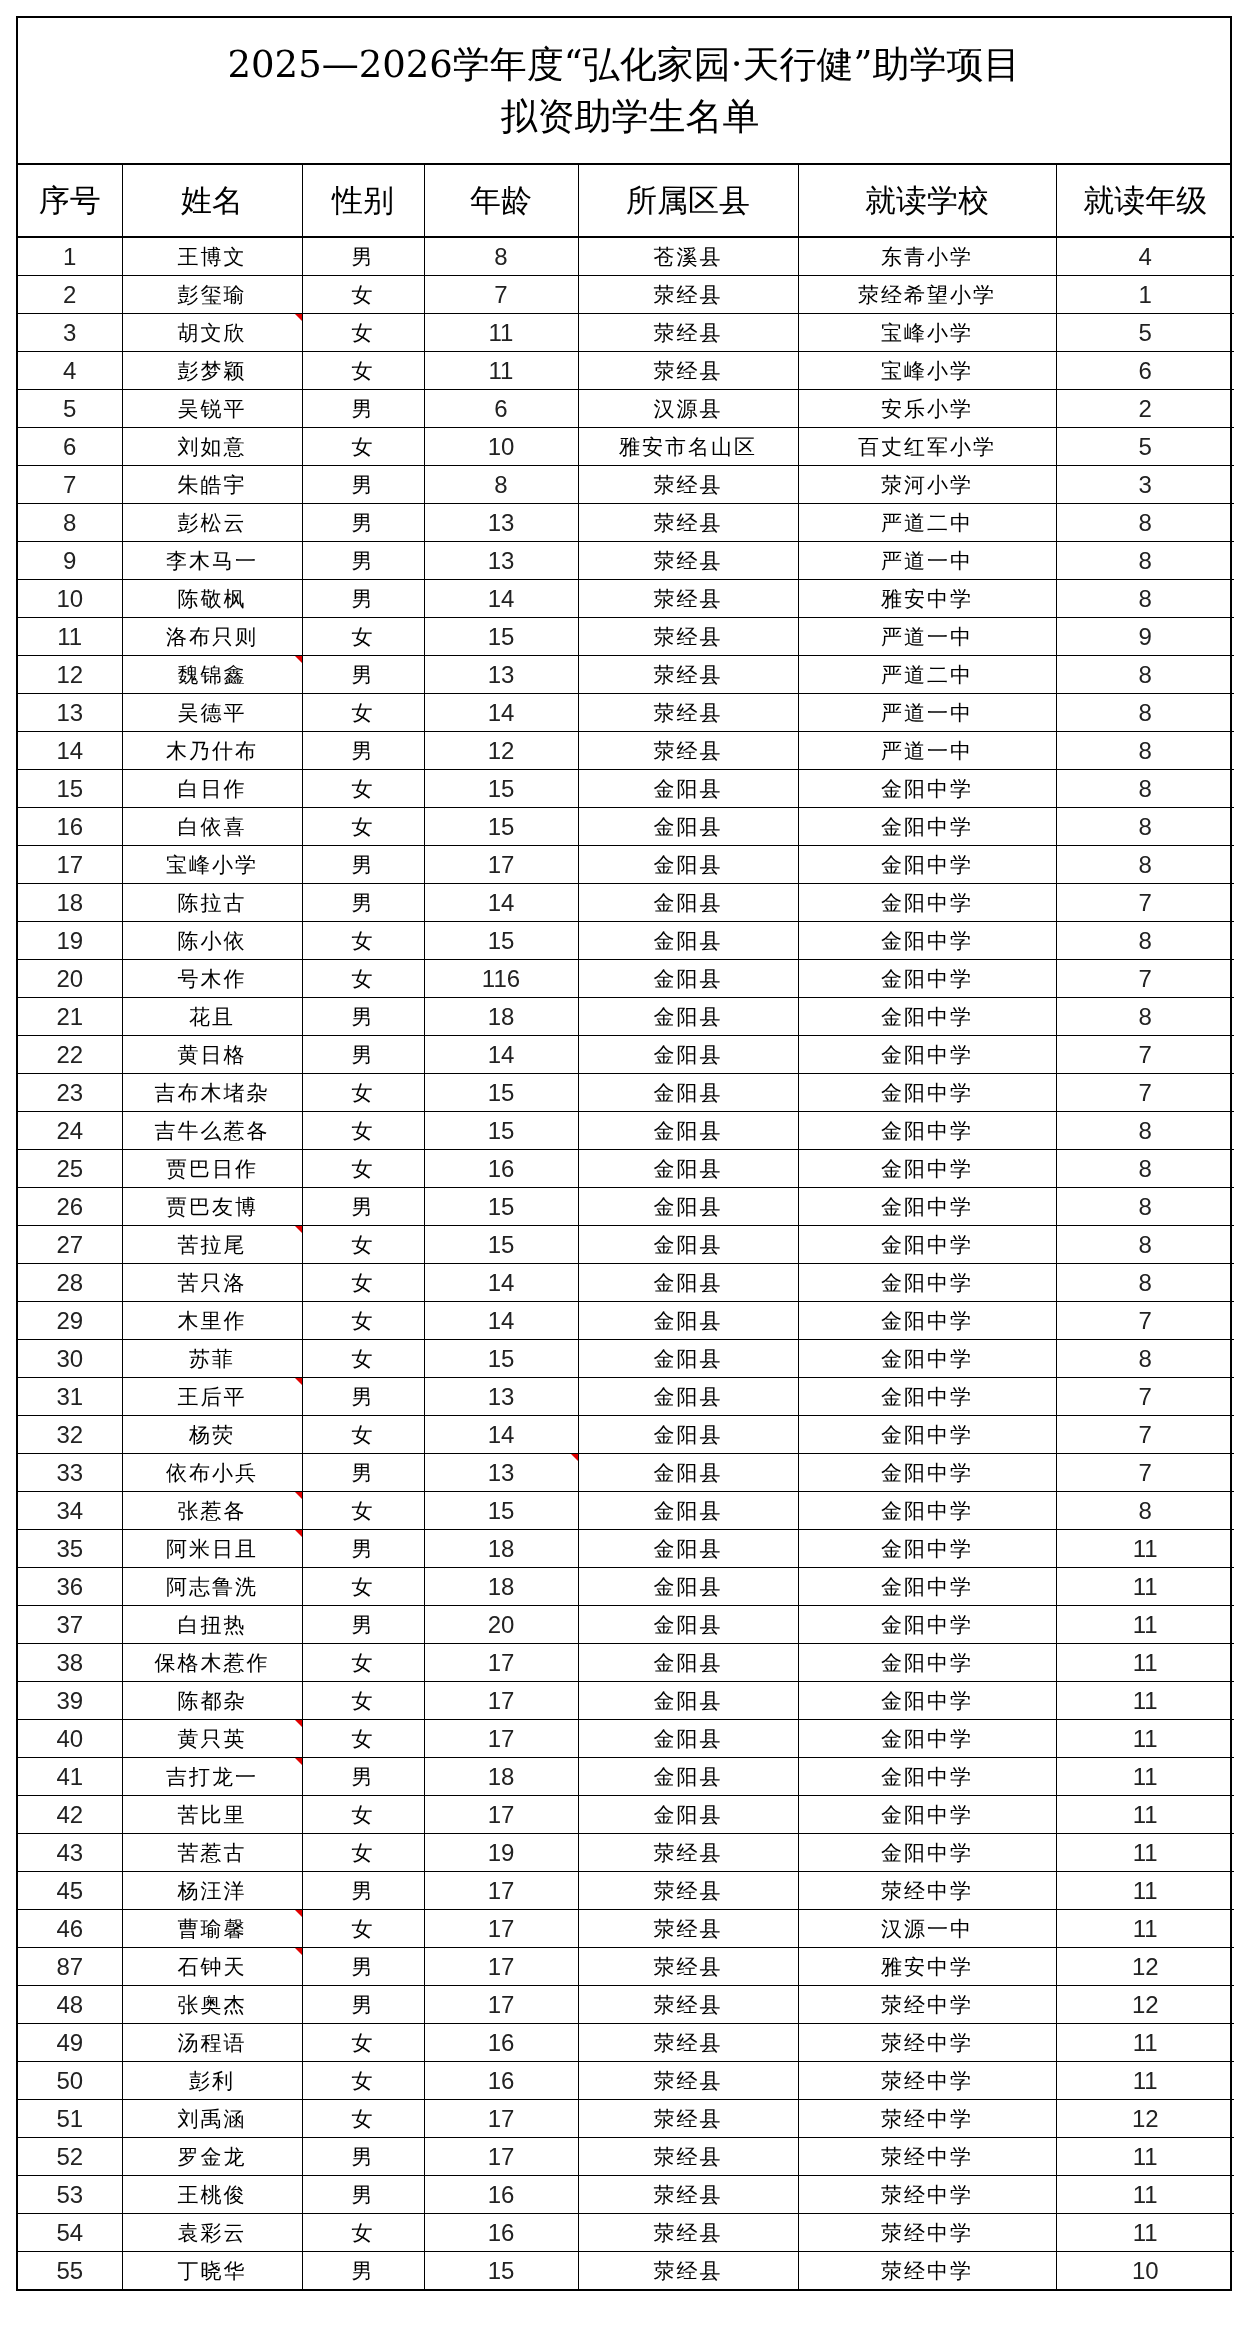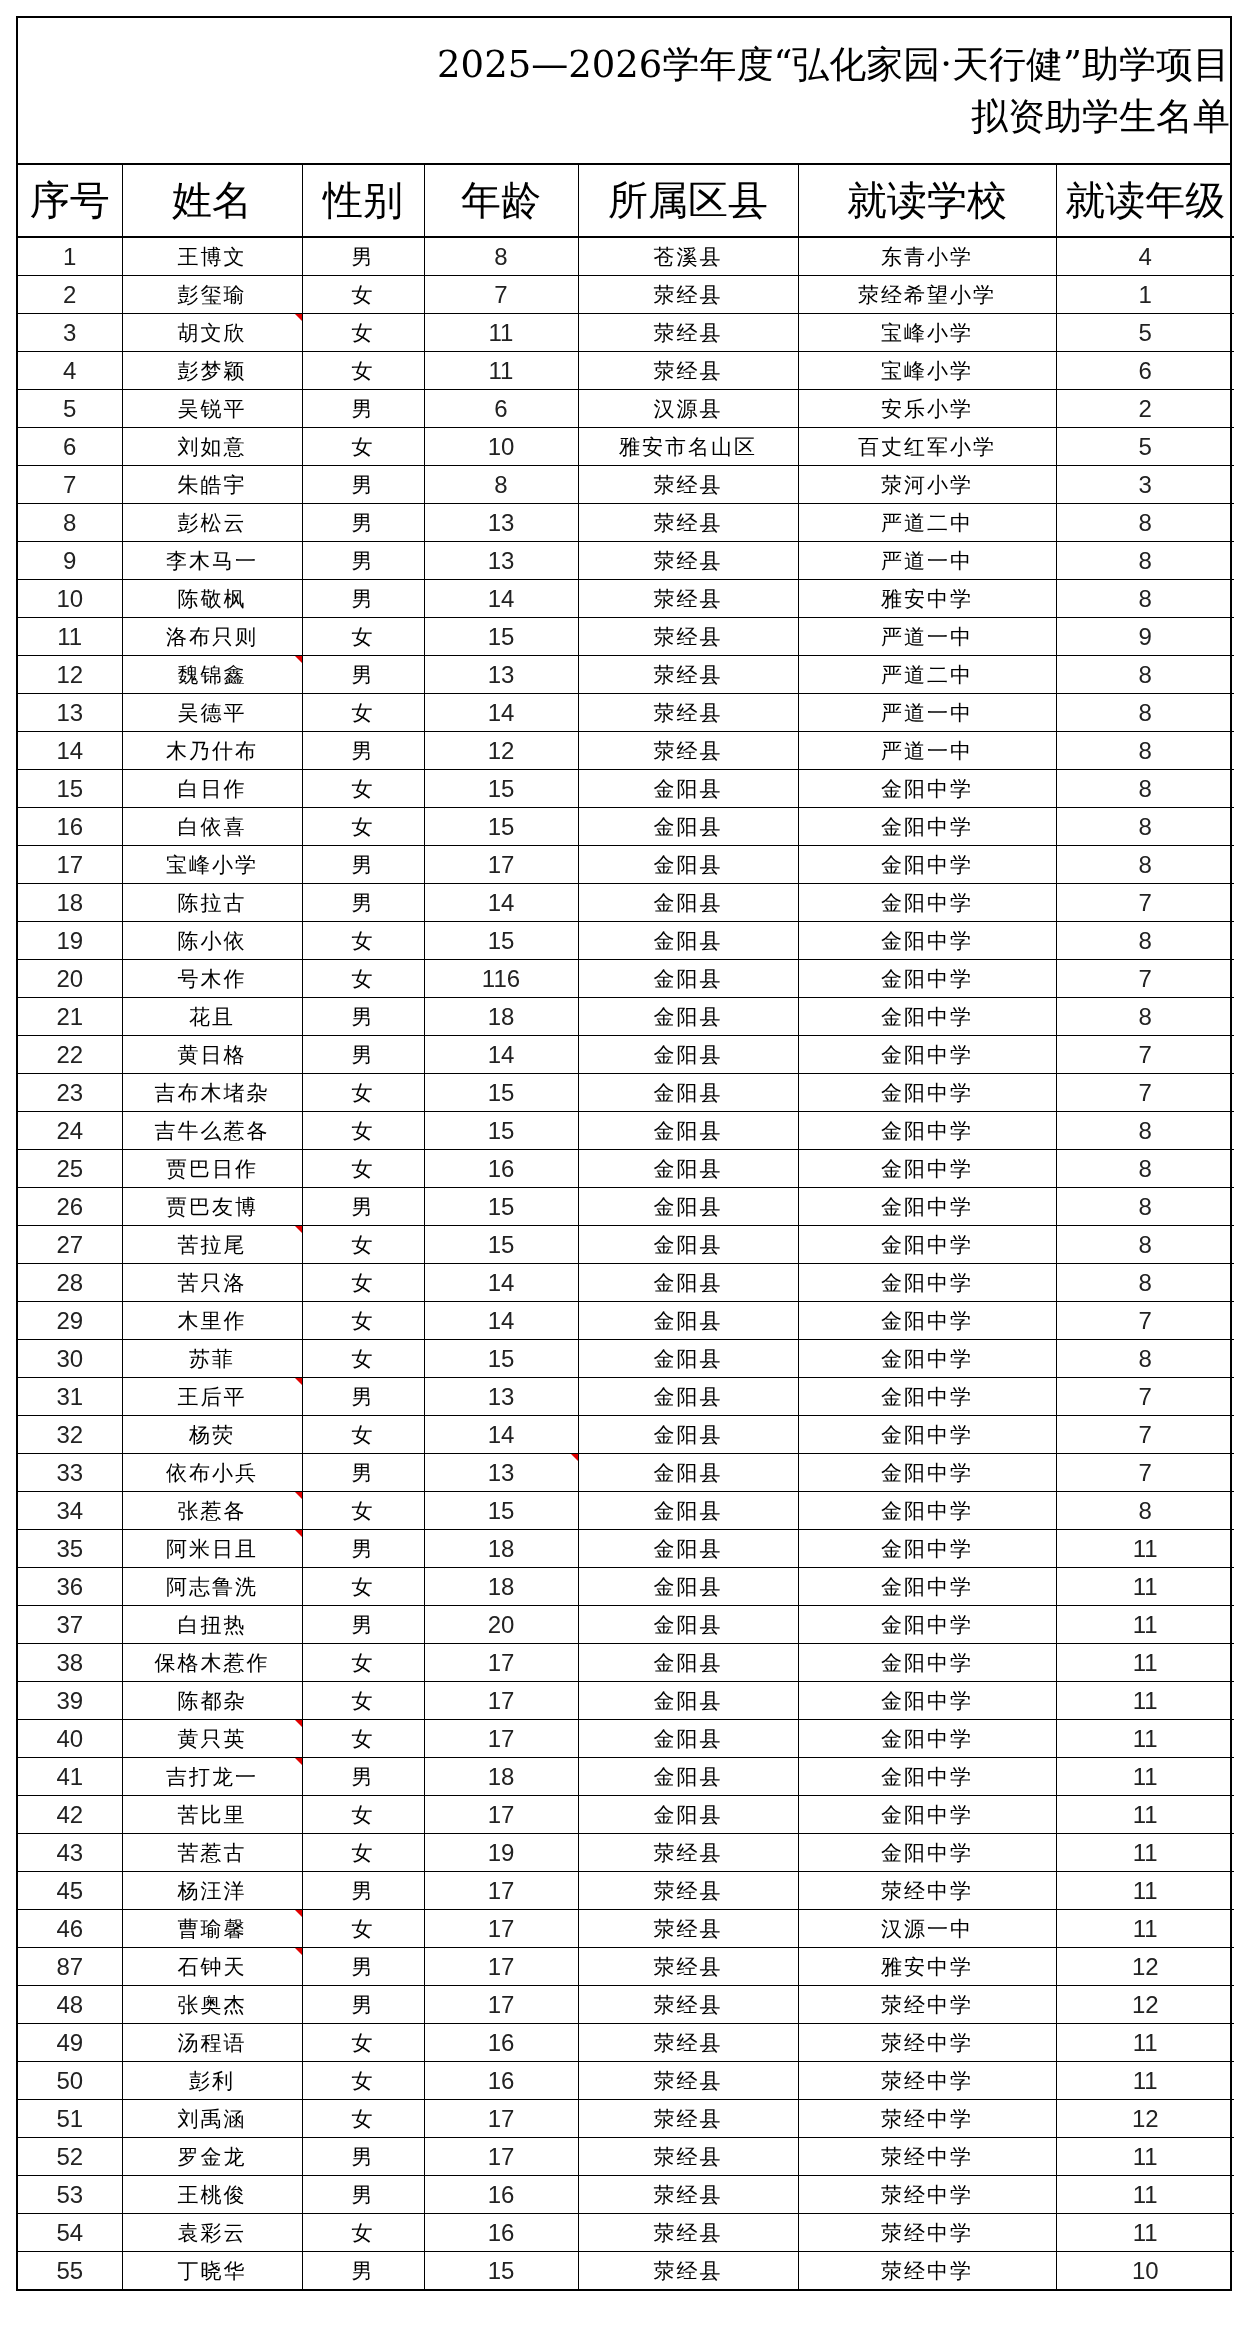--- a/index.html
+++ b/index.html
@@ -3,37 +3,37 @@
 <meta charset="utf-8">
 <style>
   html, body { margin: 0; padding: 0; background: #ffffff; }
   body { width: 1248px; height: 2344px; position: relative; overflow: hidden; }
   .sheet {
     position: absolute; left: 16px; top: 16px; width: 1216px;
     border: 2px solid #000; box-sizing: border-box; background: #fff;
   }
   .title-box {
     height: 147px; border-bottom: 2px solid #000; box-sizing: border-box;
-    display: flex; flex-direction: column; align-items: flex-end; justify-content: center;
+    display: flex; flex-direction: column; align-items: center; justify-content: center;
     font-family: "DejaVu Serif", "Liberation Serif", serif; color: #000;
   }
   .title-line1 { font-size: 37px; line-height: 52px; letter-spacing: 0px; }
   .title-line2 { font-size: 37px; line-height: 52px; margin-left: 12px; }
   table { border-collapse: collapse; width: 100%; table-layout: fixed; }
   th, td {
     border: 1.5px solid #000; text-align: center; vertical-align: middle;
     padding: 0; position: relative; color: #000;
   }
   tr:first-child th { border-top: none; }
   th:first-child, td:first-child { border-left: none; }
   th:last-child, td:last-child { border-right: none; }
   tbody tr:last-child td { border-bottom: none; text-align: center; }
   th {
     height: 71px; font-family: "DejaVu Serif", "Liberation Serif", serif;
-    font-size: 40px; font-weight: normal;
+    font-size: 31px; font-weight: normal;
   }
   thead tr { border-bottom: 2px solid #000; }
   td { height: 37px; font-size: 22px; line-height: 22px; }
   td.num { font-family: "Liberation Sans", sans-serif; font-size: 24px; font-weight: 300; color: #222; }
   td.cjk { font-family: "DejaVu Sans", sans-serif; font-size: 21px; letter-spacing: 2px; }
   .comment-mark {
     position: absolute; right: 0; top: 0; width: 0; height: 0;
     border-top: 7px solid #e00000; border-left: 7px solid transparent;
   }
   col.c0 { width: 104px; } col.c1 { width: 180px; } col.c2 { width: 122px; }

